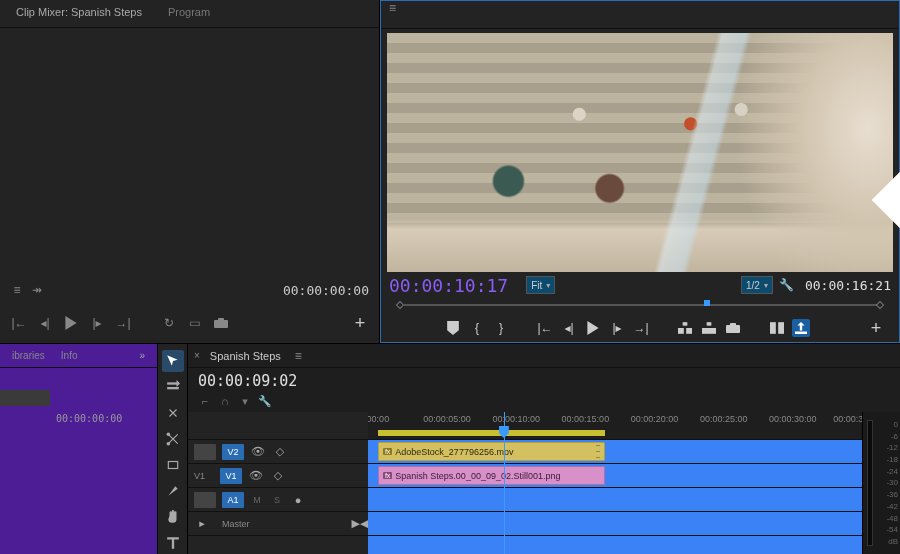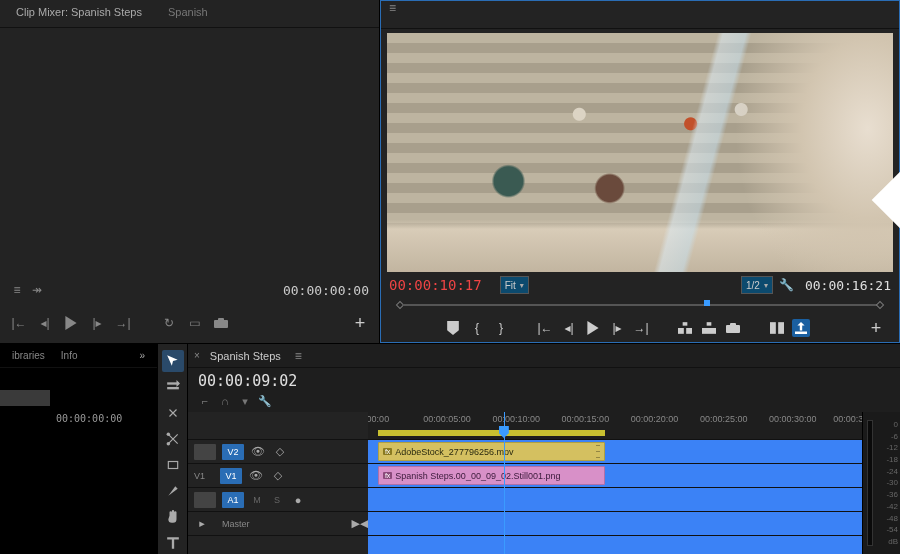--- a/index.html
+++ b/index.html
@@ -45,21 +45,21 @@
       radial-gradient(circle 10px at 38% 34%, #dcd4c4 0%, #dcd4c4 60%, transparent 70%),
       radial-gradient(circle 10px at 70% 32%, #d8d2c6 0%, #d8d2c6 60%, transparent 70%),
       
       repeating-linear-gradient(180deg, #bdb4a0 0px, #bdb4a0 10px, #a89f8c 10px, #a89f8c 20px),
       #b8af9c;
     filter: blur(0.3px);
   }
 
   .program-controls { height: 70px; display: flex; flex-direction: column; padding: 2px 8px 0 8px; gap: 2px; }
   .pc-row1 { display: flex; align-items: center; height: 22px; gap: 6px; }
-  .tc-blue { color: #ef4444; font-family: 'Consolas', monospace; font-size: 14px; }
+  .tc-blue { color: #8b5cf6; font-family: 'Consolas', monospace; font-size: 18px; }
   .zoom-sel { background: #0c4a6e; color: #ccc; border: 1px solid #555; font-size: 10px; padding: 1px 4px; display: inline-flex; align-items: center; gap: 4px; height: 18px; }
   .zoom-sel::after { content: "▾"; font-size: 8px; color: #aaa; }
   .wrench { width: 16px; height: 16px; color: #aaa; font-size: 12px; display: inline-flex; align-items: center; justify-content: center; }
   .tc-white { color: #e0e0e0; font-family: 'Consolas', monospace; font-size: 13px; margin-left: 4px; }
 
   .pc-row2 { position: relative; height: 14px; display: flex; align-items: center; padding: 0 8px; }
   .pc-row2 .bar { flex: 1; height: 2px; background: #555; position: relative; }
   .pc-row2 .playhead { position: absolute; top: -4px; width: 10px; height: 10px; left: 63%; }
   .pc-row2 .playhead::before { content: ""; position: absolute; left: 2px; top: 0; width: 6px; height: 6px; background: #3a9bff; }
   .pc-row2 .diamond { width: 6px; height: 6px; border: 1px solid #777; transform: rotate(45deg); }
@@ -67,21 +67,21 @@
 
   .pc-row3 { display: flex; align-items: center; height: 28px; gap: 8px; justify-content: center; padding: 0 6px; }
   .pc-row3 .tbtn { color: #ccc; }
   .pc-row3 .tbtn svg { fill: #ccc; }
   .pc-row3 .grp { display: flex; gap: 6px; }
   .export { width: 18px; height: 18px; background: #1a5fa0; display: inline-flex; align-items: center; justify-content: center; border-radius: 2px; }
   .export svg { fill: #fff; width: 12px; height: 12px; }
 
   
   .bottom-row { flex: 1; display: flex; background: #1a1a1a; border-top: 1px solid #000; }
-  .project-panel { width: 158px; background: #000000; border-right: 1px solid #000; display: flex; flex-direction: column; justify-content: flex-end; }
+  .project-panel { width: 158px; background: #4c1d95; border-right: 1px solid #000; display: flex; flex-direction: column; justify-content: flex-end; }
   .proj-tabs { display: flex; height: 24px; align-items: center; border-bottom: 1px solid #111; padding: 0 4px; }
   .proj-tab { padding: 4px 8px; color: #888; font-size: 10px; }
   .proj-tab.chev { color: #aaa; font-size: 10px; }
   .proj-selinfo { padding: 8px 10px; color: #bbb; font-size: 10px; text-align: right; }
   .proj-header { display: flex; height: 22px; align-items: center; border-top: 1px solid #111; border-bottom: 1px solid #111; }
   .proj-header .col { padding: 0 6px; color: #aaa; font-size: 10px; display: flex; align-items: center; gap: 2px; }
   .proj-header .col1 { width: 50px; }
   .proj-rows { flex: 1; padding-top: 20px; }
   .proj-row { display: flex; align-items: center; height: 20px; }
   .proj-row .c1 { width: 50px; background: #3a3a3a; height: 16px; }
@@ -138,21 +138,21 @@
 </style>
 </head>
 <body>
 
 <div class="root">
   <div class="top-row">
 
     <div class="source-panel">
       <div class="panel-tabs">
         <div class="tab">Clip Mixer: Spanish Steps</div>
-        <div class="tab dim">Spanish</div>
+        <div class="tab dim">Program</div>
       </div>
       <div class="source-body">
         <div class="source-tc-row">
           <div class="src-icons-left">
             <span class="tbtn">≡</span>
             <span class="tbtn">↠</span>
           </div>
           <div class="src-tc-right">00:00:00:00</div>
         </div>
       </div>

